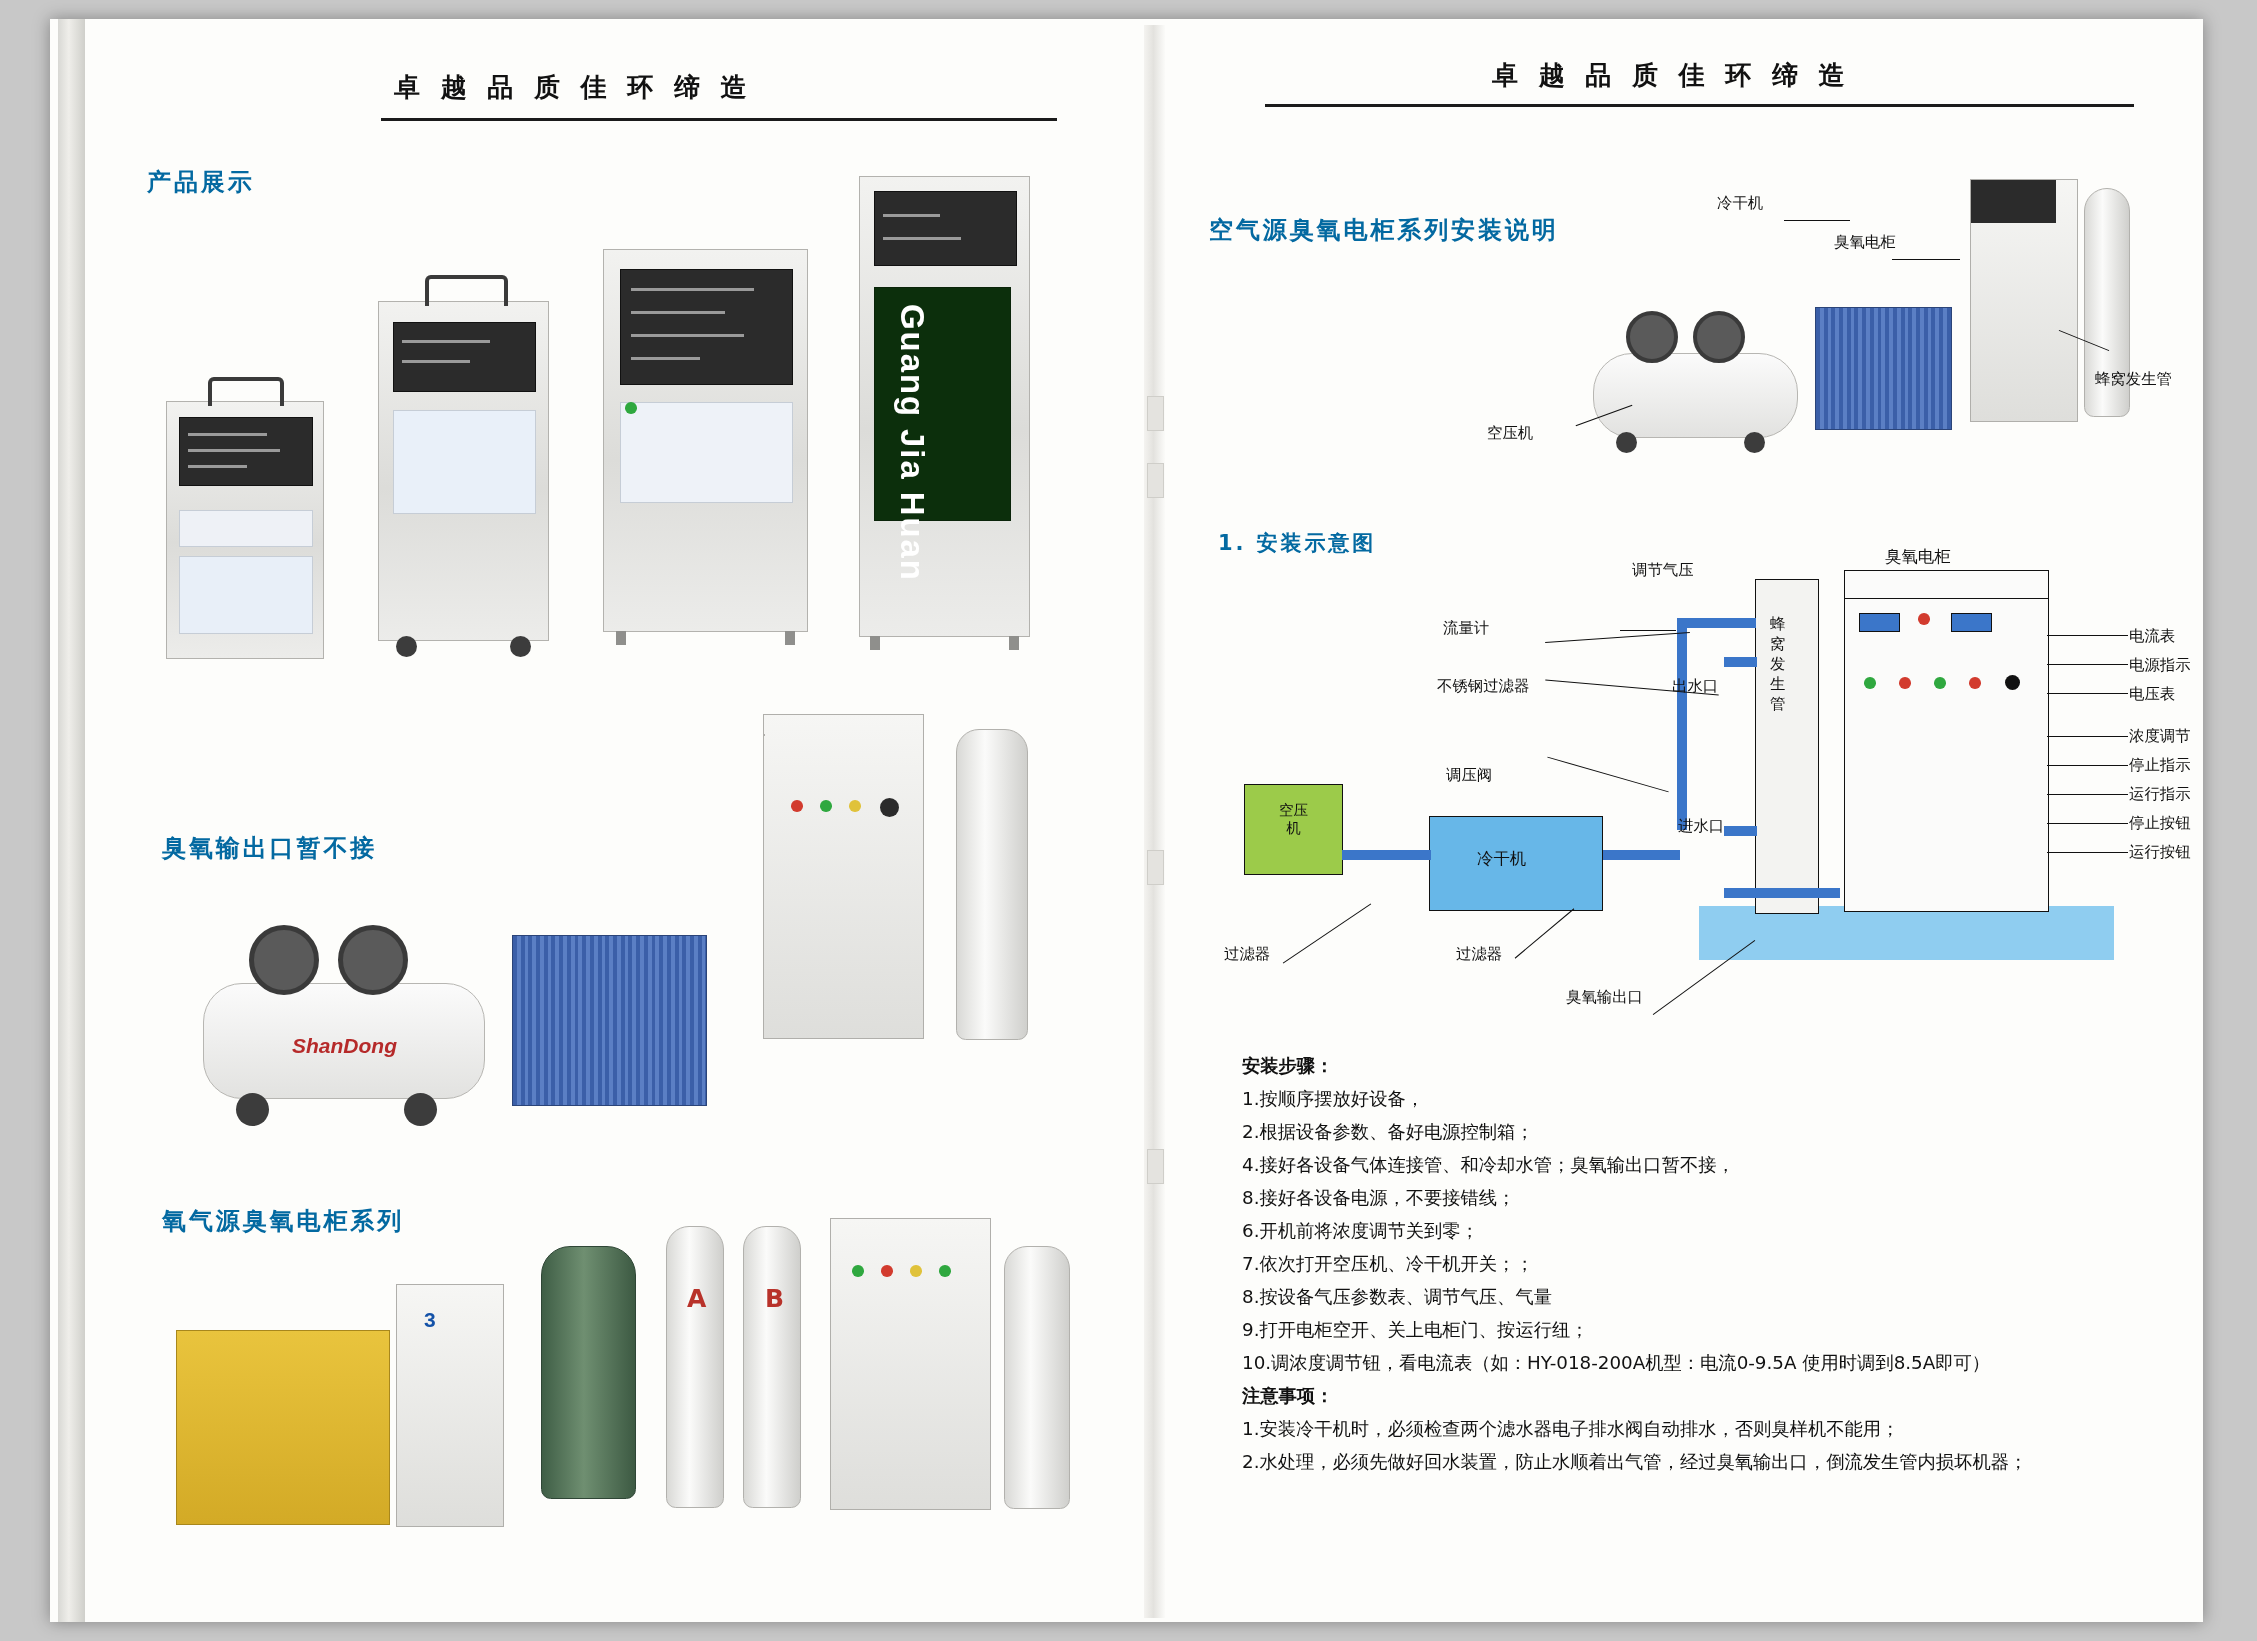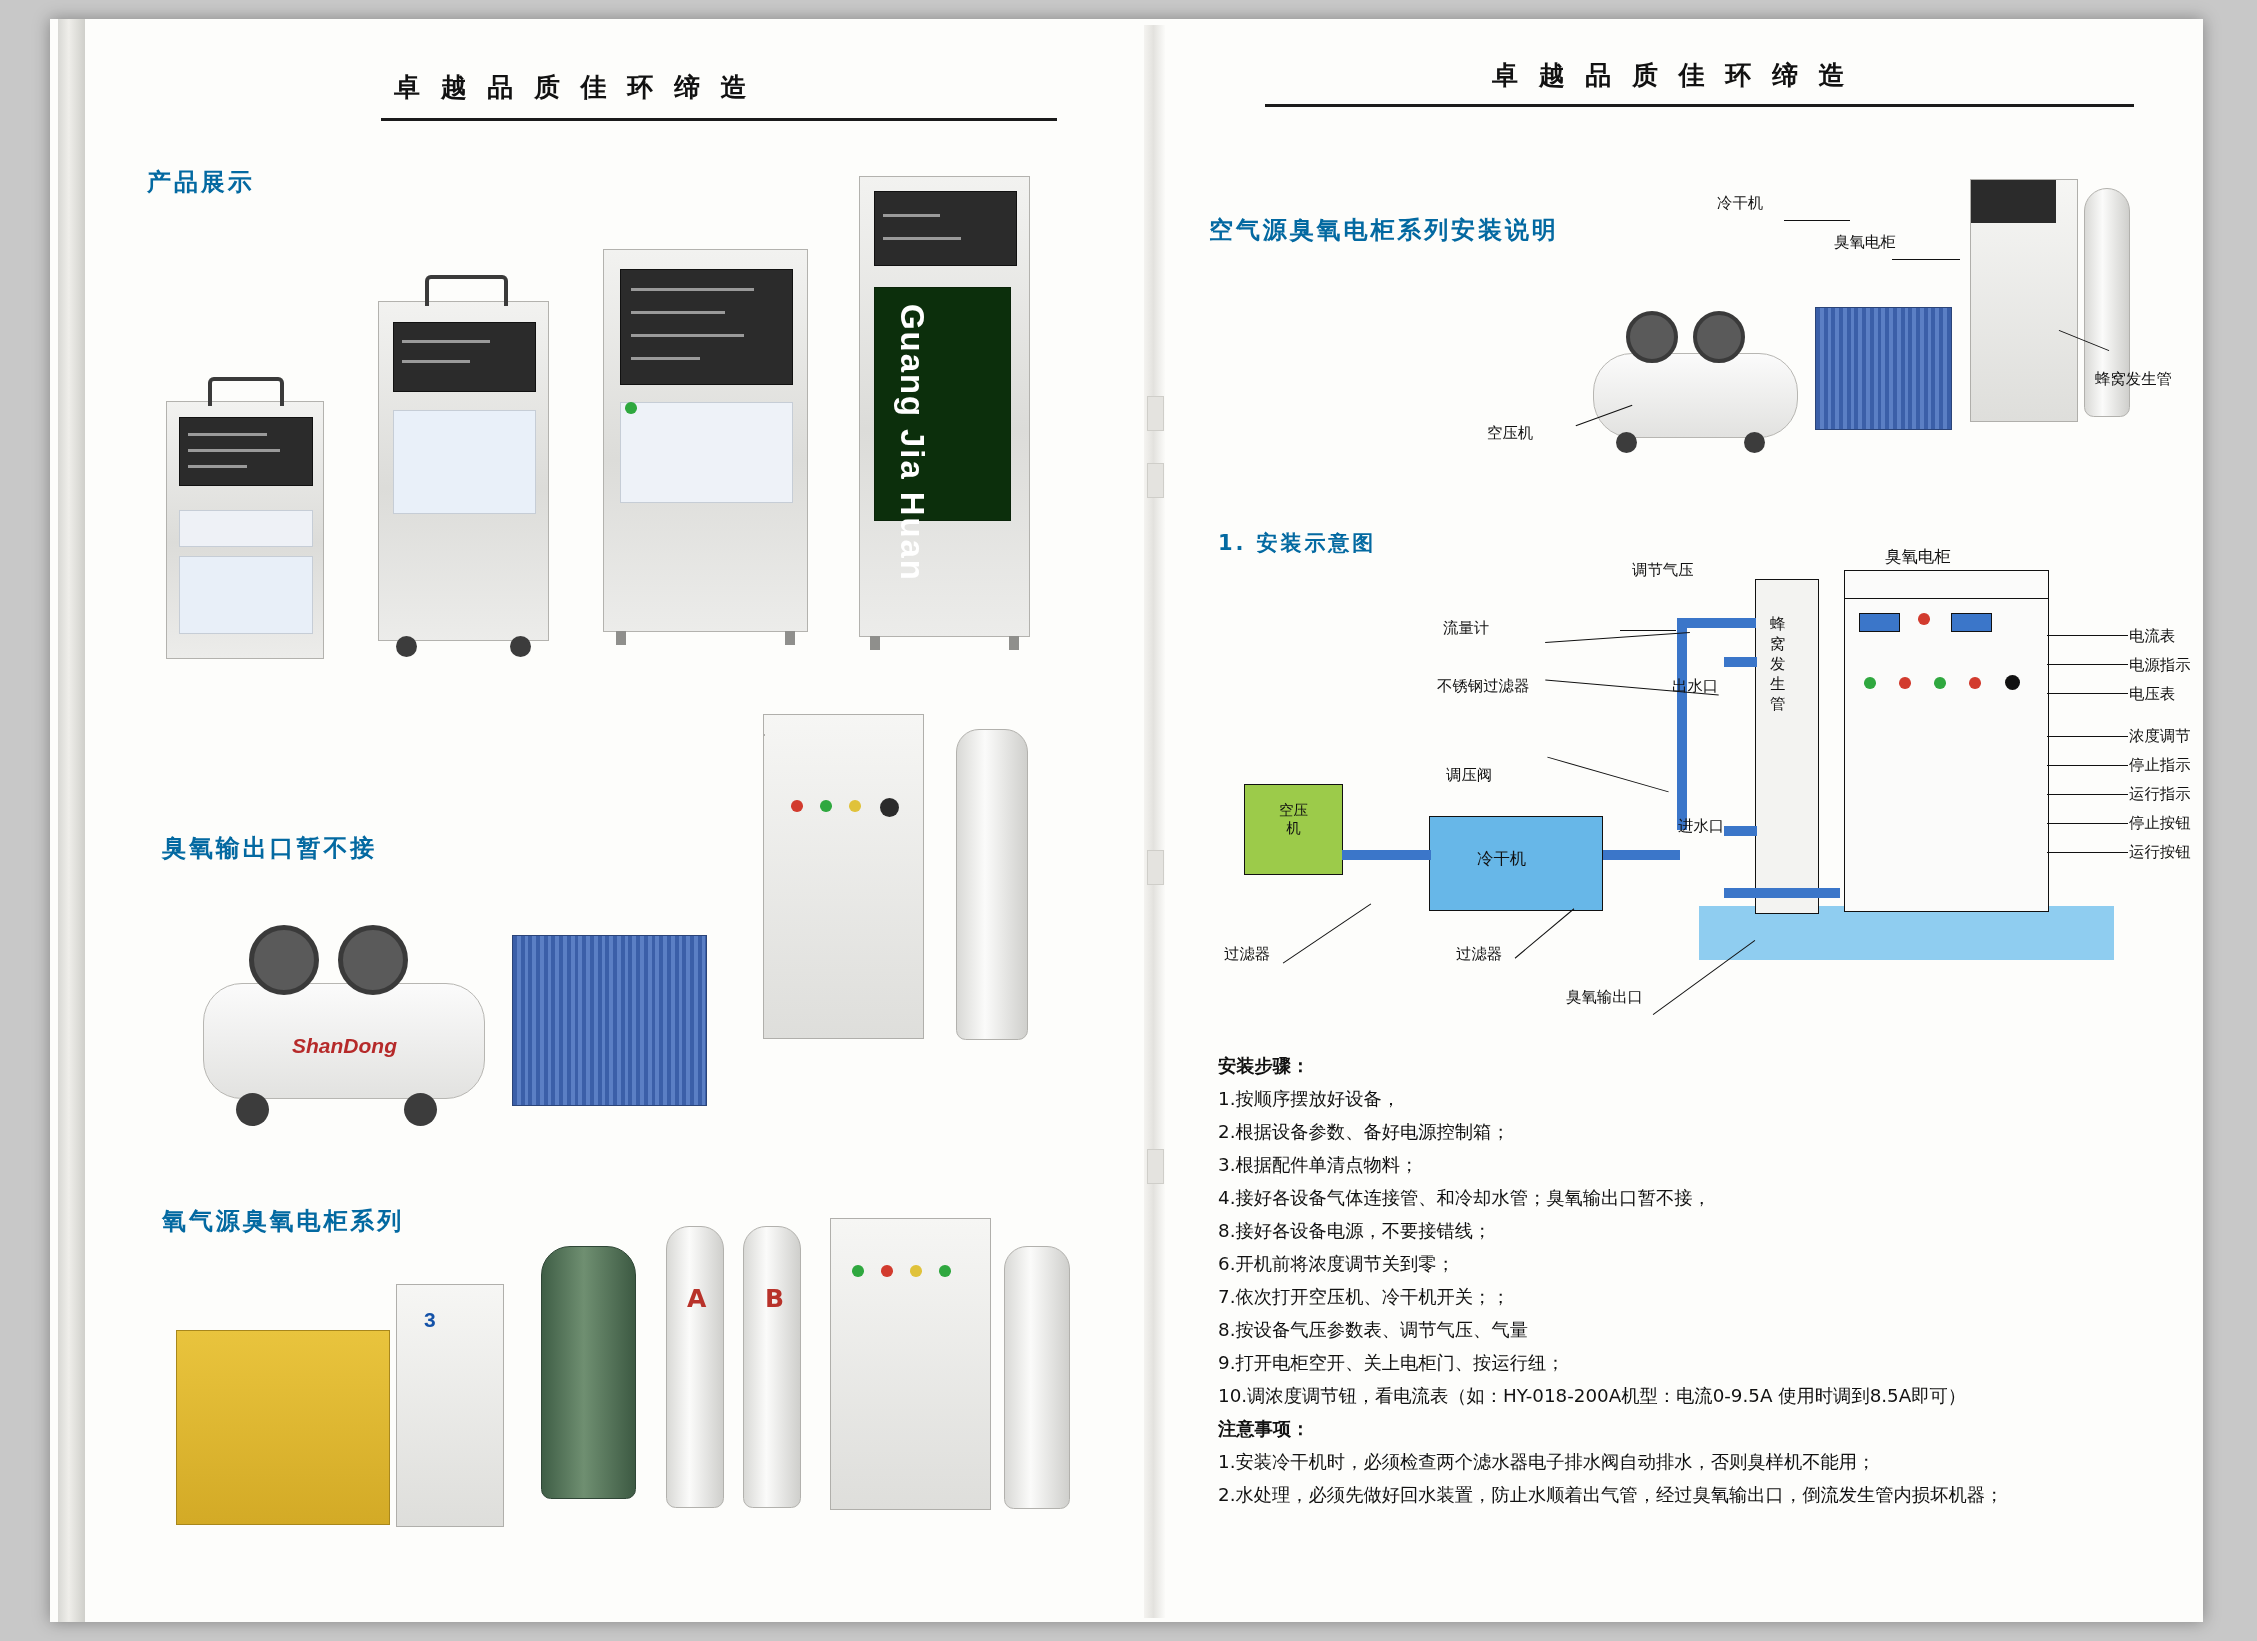--- a/index.html
+++ b/index.html
@@ -50,21 +50,21 @@
   .dot{position:absolute;width:11.6px;height:11.6px;border-radius:50%;}
 
   
   .box{position:absolute;border:1.4px solid #111;}
   .green{background:#9ccb4a;}
   .blue{background:#67b7e8;}
   .white{background:#fff;}
   .mat{position:absolute;background:#8fcdf0;}
   .pipe{position:absolute;background:#3b76c9;}
   .steps{position:absolute;font-size:18.3px;line-height:33px;color:#111;}
-  .steps div{white-space:nowrap;}
+  .steps div{white-space:nowrap;margin-left:24px;}
   .note{font-weight:bold;}
 </style>
 </head>
 <body>
 
 <div class="page">
   <div class="sheet"></div>
   <div class="spine"></div>
   <div class="gutter"></div>
   <div class="tab" style="top:396px"></div>
@@ -262,21 +262,20 @@
   <div class="ln" style="left:2047px;top:736px;width:81px"></div>
   <div class="ln" style="left:2047px;top:765px;width:81px"></div>
   <div class="ln" style="left:2047px;top:794px;width:81px"></div>
   <div class="ln" style="left:2047px;top:823px;width:81px"></div>
   <div class="ln" style="left:2047px;top:852px;width:81px"></div>
 
   <div class="steps cn" style="left:1218px;top:1049px;width:927px">
     <div class="note">安装步骤：</div>
     <div>1.按顺序摆放好设备，</div>
     <div>2.根据设备参数、备好电源控制箱；</div>
-    <div>3.根据配件单清点物料；</div>
     <div>4.接好各设备气体连接管、和冷却水管；臭氧输出口暂不接，</div>
     <div>8.接好各设备电源，不要接错线；</div>
     <div>6.开机前将浓度调节关到零；</div>
     <div>7.依次打开空压机、冷干机开关；；</div>
     <div>8.按设备气压参数表、调节气压、气量</div>
     <div>9.打开电柜空开、关上电柜门、按运行纽；</div>
     <div>10.调浓度调节钮，看电流表（如：HY-018-200A机型：电流0-9.5A  使用时调到8.5A即可）</div>
     <div class="note">注意事项：</div>
     <div>1.安装冷干机时，必须检查两个滤水器电子排水阀自动排水，否则臭样机不能用；</div>
     <div>2.水处理，必须先做好回水装置，防止水顺着出气管，经过臭氧输出口，倒流发生管内损坏机器；</div>

